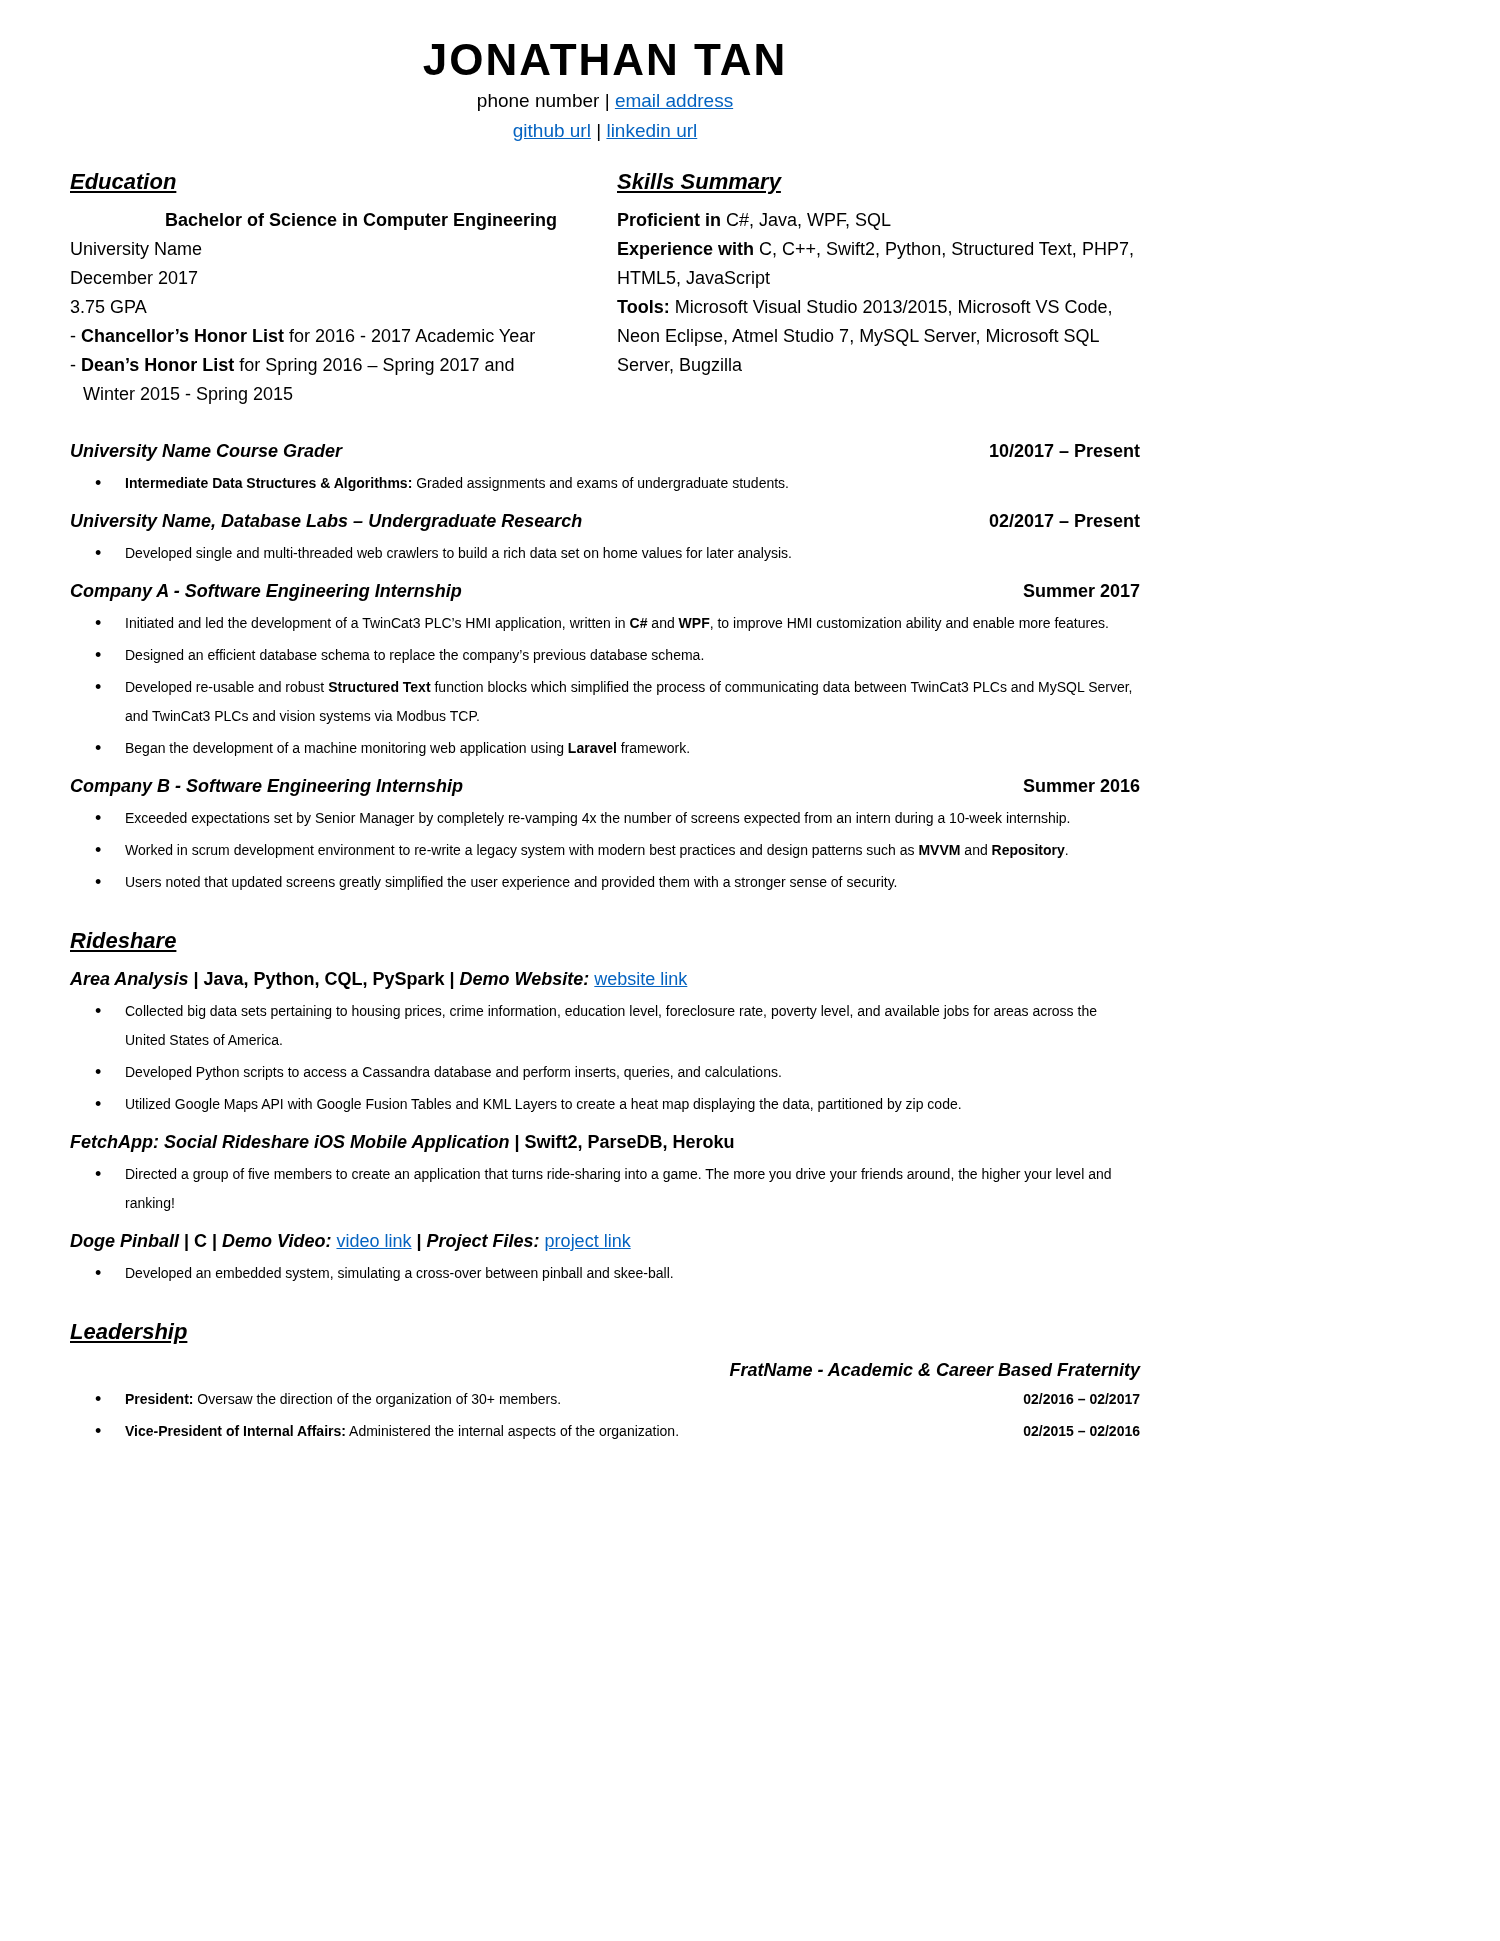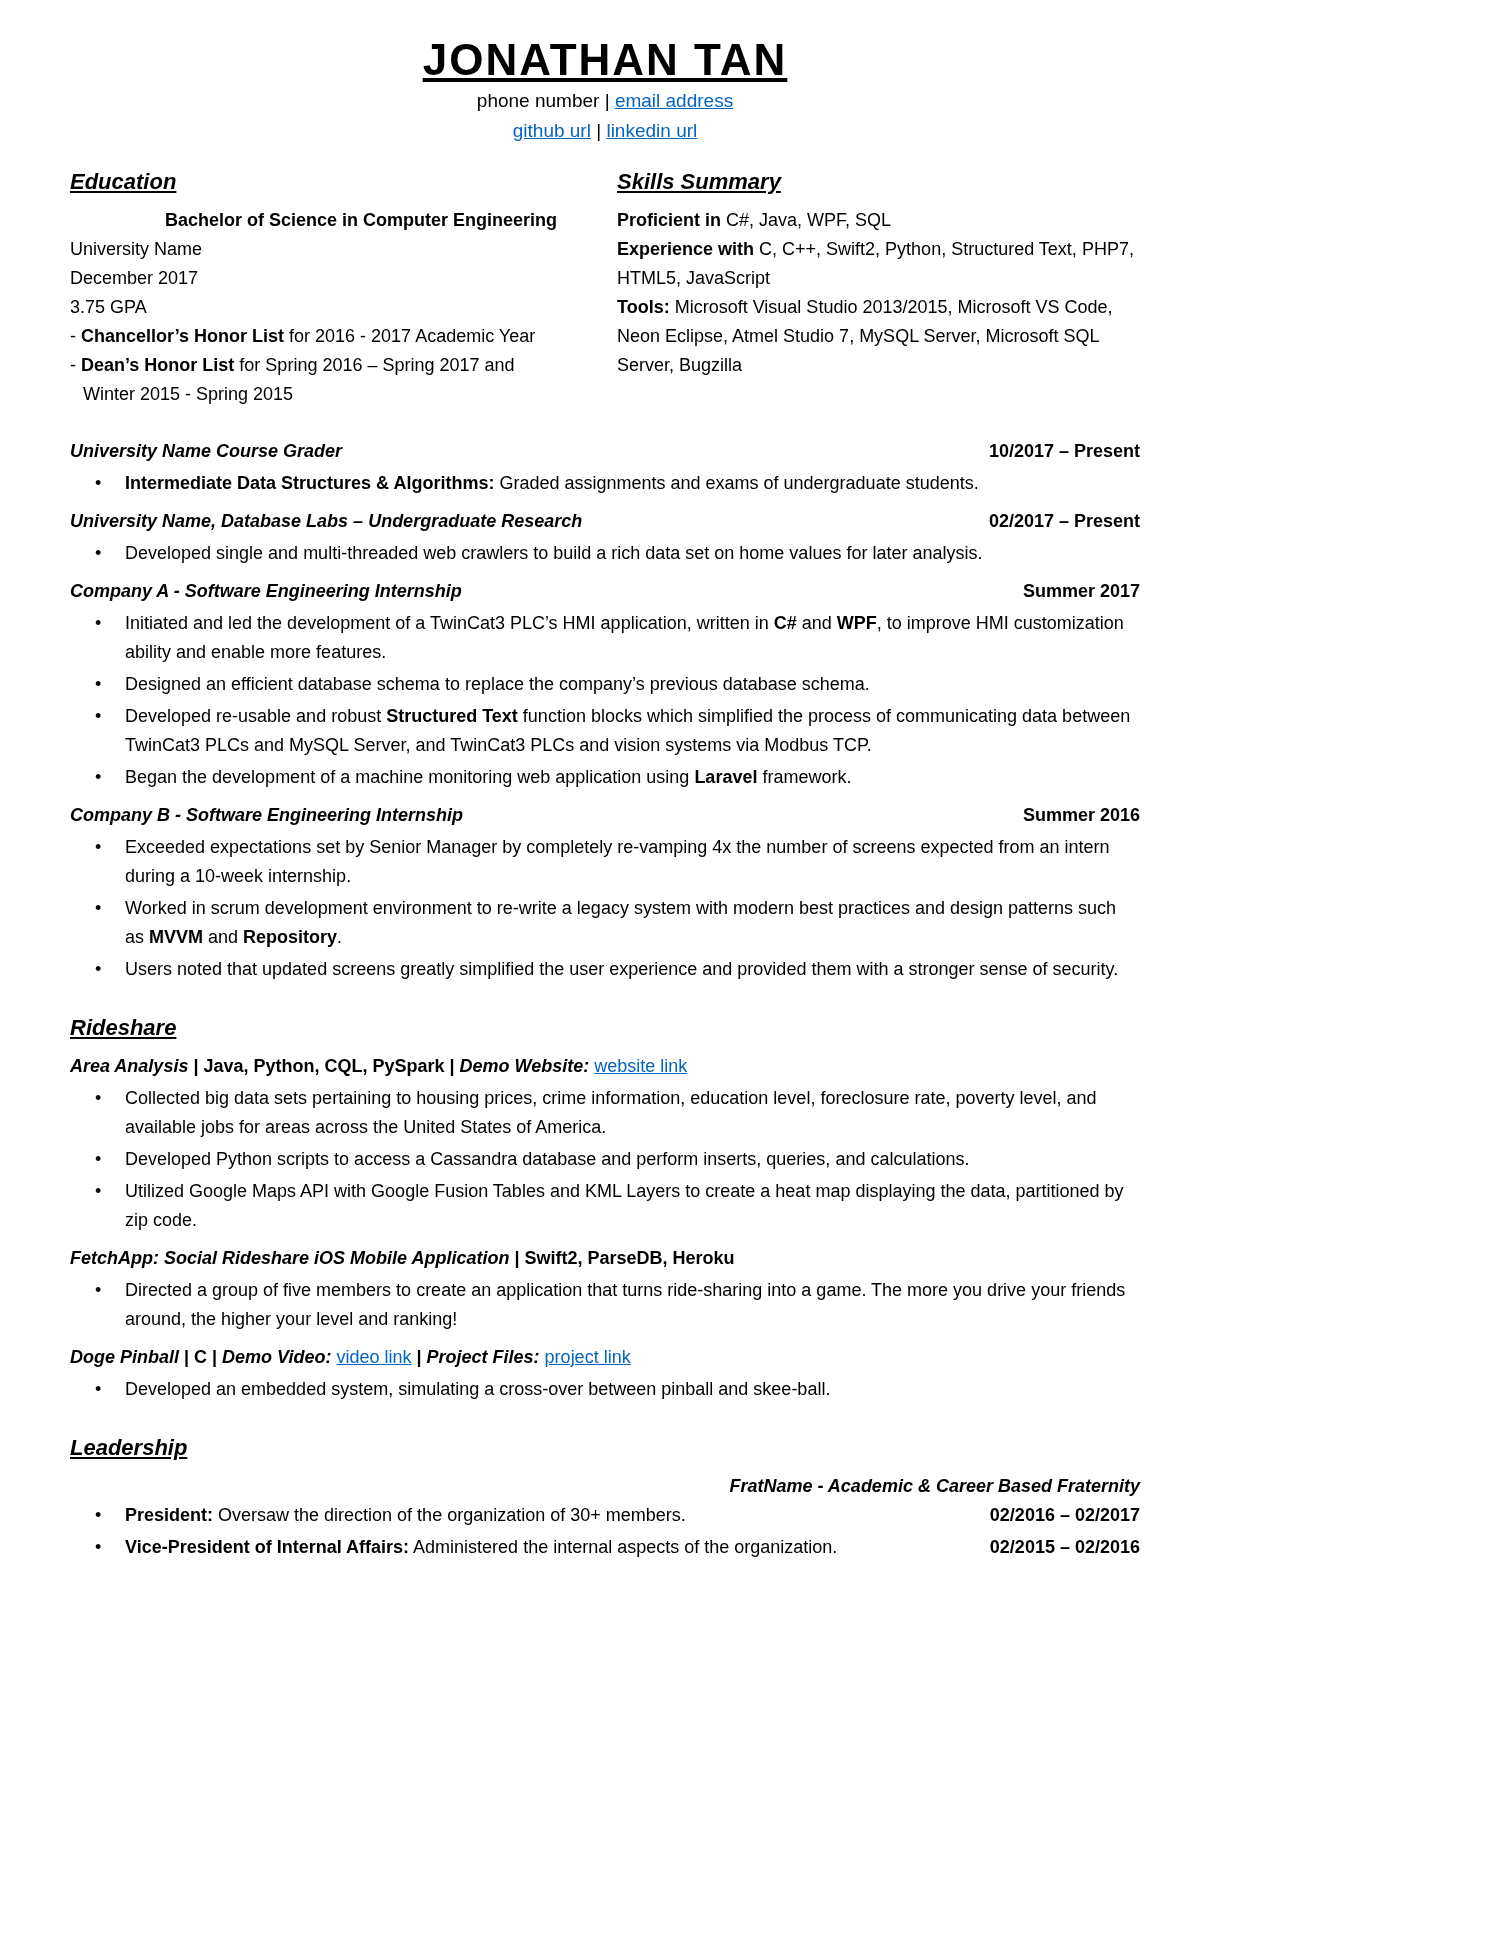--- a/index.html
+++ b/index.html
@@ -21,21 +21,20 @@
     text-decoration: underline;
     cursor: pointer;
   }
   
   .header { text-align: center; }
   .person-name {
     font-size: 44px;
     font-weight: 700;
     letter-spacing: 2px;
     line-height: 52px;
-    text-decoration: underline;
   }
   .contact-line {
     font-size: 19px;
     line-height: 30px;
   }
   
   .line { font-size: 18px; line-height: 29px; }
   .section { margin-top: 28px; }
   .section-title {
     font-size: 22px;
@@ -64,21 +63,21 @@
     line-height: 29px;
   }
   .entry-role { font-weight: 700; font-style: italic; }
   .entry-dates { font-weight: 700; white-space: nowrap; margin-left: 20px; }
   .proj-head { display: block; }
   
   ul.bullets { list-style: none; }
   ul.bullets li {
     position: relative;
     padding-left: 55px;
-    font-size: 18px;
+    font-size: 14px;
     line-height: 29px;
     margin-bottom: 3px;
   }
   ul.bullets li::before {
     content: "\2022";
     position: absolute;
     left: 25px;
     top: 0;
     font-size: 18px;
     line-height: 29px;

